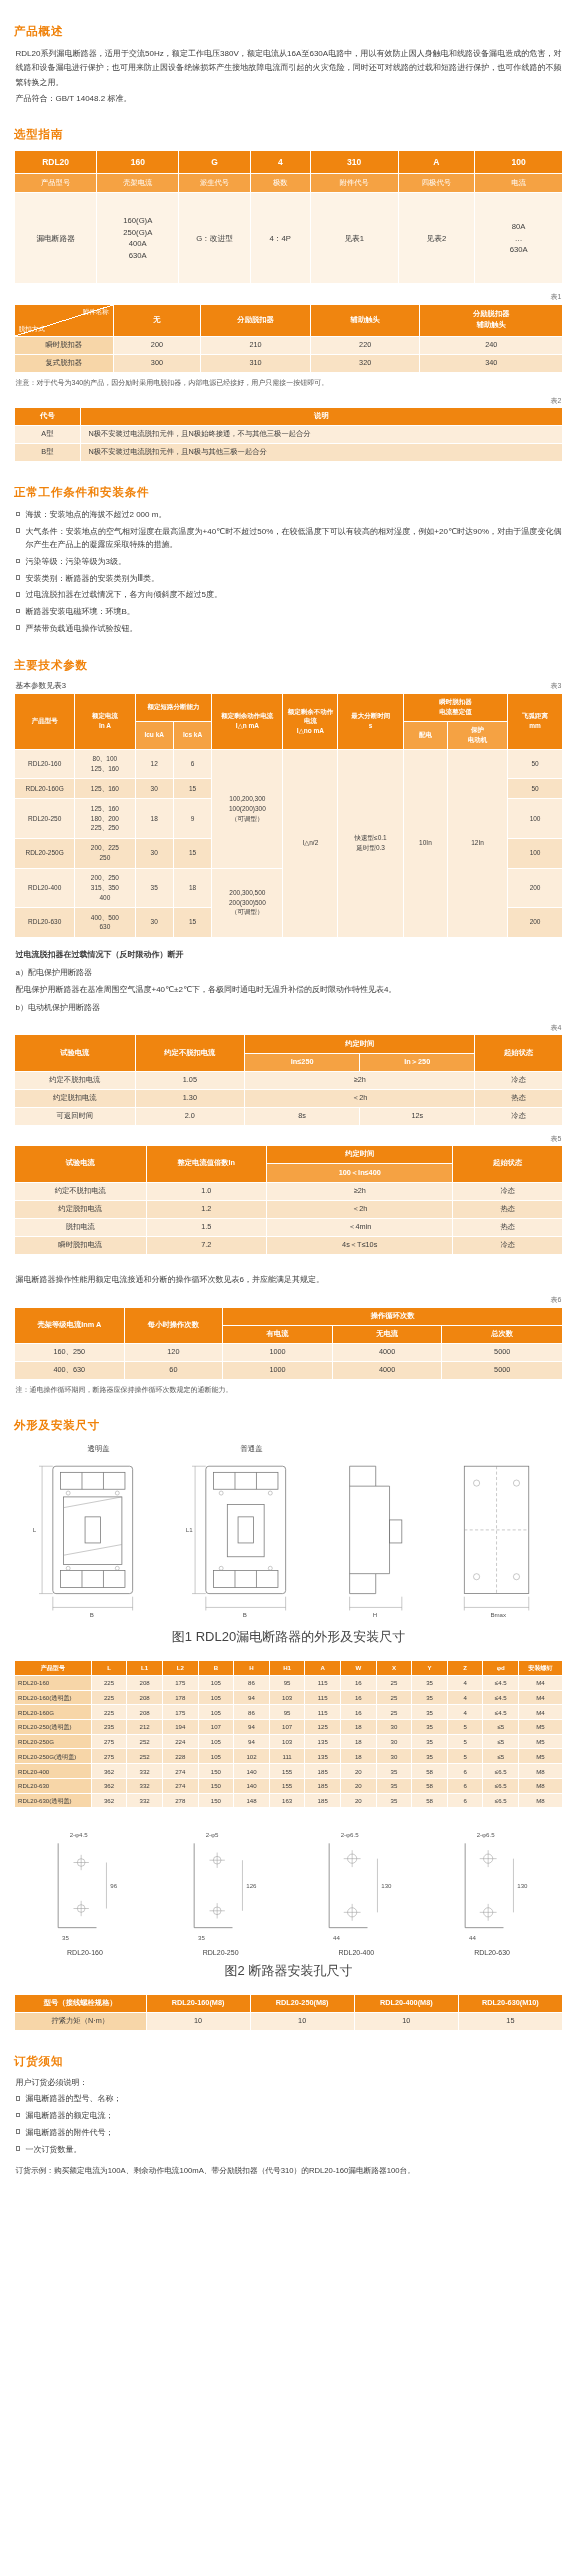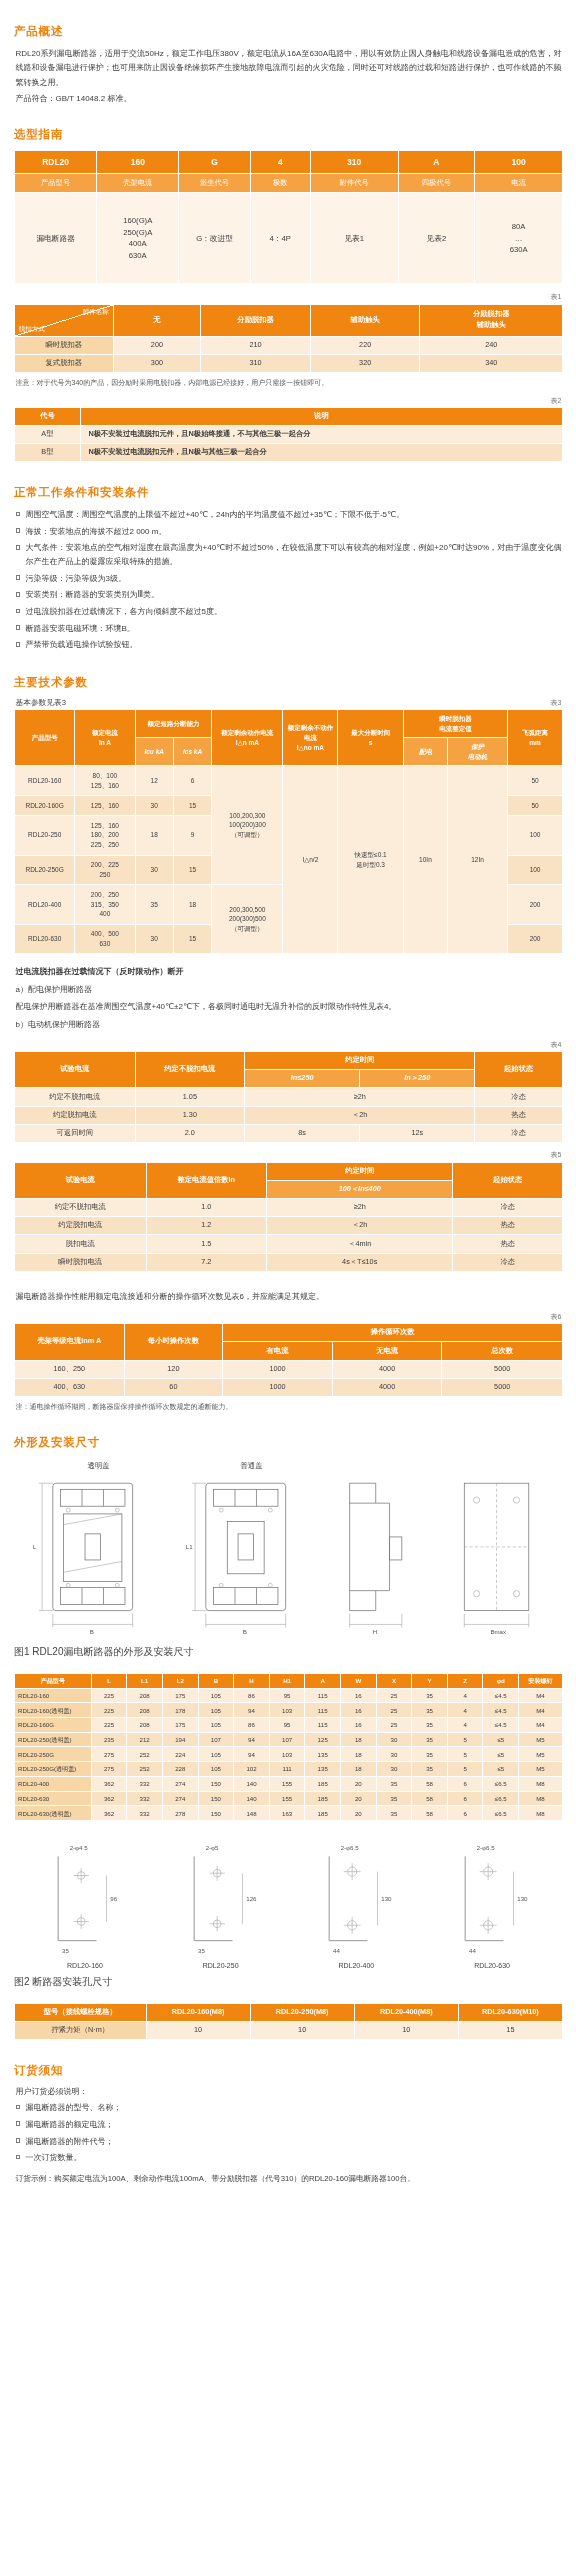--- a/index.html
+++ b/index.html
@@ -15,59 +15,59 @@
 
   .tbl-label { font-size:7px; color:#777; text-align:right; margin:7.7px 1.5px 1.5px; }
   .intro-row { display:flex; justify-content:space-between; align-items:flex-end; margin:6.1px 1.5px 1.5px; }
   .intro-row .lead { font-size:7.7px; color:#444; }
   .intro-row .lbl { font-size:7px; color:#777; }
 
   table { width:100%; border-collapse:collapse; table-layout:fixed; font-size:7.3px; }
   th, td { border:0.8px solid #ffffff; padding:3.1px 2.3px; text-align:center; vertical-align:middle;
            white-space:pre-line; line-height:1.5; }
   thead th { background:#F0850F; color:#fff; font-weight:bold; }
-  th.sub { background:#F5A243;font-style:italic; }
+  th.sub { background:#F5A243; }
   tbody td { background:#FCEDDA; }
   tbody tr:nth-child(even) td { background:#F9E2C4; }
 
   
   .sel tr.code td { background:#F0850F; color:#fff; font-weight:bold; font-size:8.5px; padding:4.6px 2.3px; }
   .sel tr.names td { background:#F5A243; color:#fff; padding:3.8px 2.3px; }
   .sel tr.vals td { background:#FDF3E6; height:91px; font-size:7.7px; }
 
   
   .corner { position:relative; height:32px; padding:0; overflow:hidden; }
   .corner .diag { position:absolute; inset:0;
       background:linear-gradient(to bottom right, transparent calc(50% - 0.5px), #fff calc(50% - 0.5px), #fff calc(50% + 0.5px), transparent calc(50% + 0.5px)); }
   .corner .c-top { position:absolute; top:2.3px; right:3.8px; font-size:6.5px; font-weight:normal; }
   .corner .c-bot { position:absolute; bottom:2.3px; left:3.8px; font-size:6.5px; font-weight:normal; }
   .t1 tbody td:first-child { background:#F7D6A8; }
 
-  .t2 tbody td:last-child { text-align:left; padding-left:7.7px;font-weight:bold; }
+  .t2 tbody td:last-child { text-align:left; padding-left:7.7px; }
 
   .note { font-size:7px; color:#555; margin:3.8px 1.5px 0; line-height:1.6; }
 
   .blt { display:flex; gap:5.4px; margin:3.1px 1.5px; }
   .sq { width:4.6px; height:4.6px; border:1px solid #7a7a7a; margin-top:3.5px; flex:none; }
   .blt-t { font-size:8px; line-height:1.7; text-align:justify; }
 
   .t3 { font-size:6.5px; }
   .t3 thead th { padding:3.8px 1.5px; }
   .t3 tbody td { padding:4.6px 1.5px; }
 
   .dims { font-size:6.1px; }
   .dims th, .dims td { padding:2.3px 0.8px; }
   .dims tbody td:first-child { background:#F7D6A8; text-align:left; padding-left:3.1px; }
 
   .torque tbody td:first-child { background:#F7D6A8; }
 
   .fig { display:flex; justify-content:space-around; align-items:flex-end; margin:10.8px 3.1px 3.1px; }
   .fig-col { display:flex; flex-direction:column; align-items:center; gap:3.1px; }
   .fig-top-label { font-size:7.3px; color:#444;padding-left:10px; }
-  .fig-cap { text-align:left; font-size:10px; color:#444; margin:6.1px 0 14px; }
+  .fig-cap { text-align:center; font-size:13px; color:#444; margin:6.1px 0 14px; }
   .sub-cap { font-size:7px; color:#444; text-align:center; margin-top:2.3px; }
   svg { display:block; }
   svg .ln { stroke:#777; stroke-width:1; fill:none; }
   svg .thin { stroke:#9a9a9a; stroke-width:.7; fill:none; }
   svg text { fill:#555; font-size:8px; font-family:"Liberation Sans",sans-serif; }
 
   .order-lead { font-size:8px; margin:4.6px 1.5px; }
   .order-example { font-size:7.7px; margin:7.7px 1.5px 0; line-height:1.7; }
 </style>
 </head>
@@ -185,24 +185,20 @@
           <td>B型</td>
           <td>N极不安装过电流脱扣元件，且N极与其他三极一起合分</td>
         </tr>
       </tbody>
   </table>
 
   <div class="sec-title">正常工作条件和安装条件</div>
   <div>
       <div class="blt">
         <span class="sq"></span>
-        <span class="blt-t">周围空气温度：周围空气温度的上限值不超过+40℃，24h内的平均温度值不超过+35℃；下限不低于-5℃。</span>
-      </div>
-      <div class="blt">
-        <span class="sq"></span>
         <span class="blt-t">海拔：安装地点的海拔不超过2 000 m。</span>
       </div>
       <div class="blt">
         <span class="sq"></span>
         <span class="blt-t">大气条件：安装地点的空气相对湿度在最高温度为+40℃时不超过50%，在较低温度下可以有较高的相对湿度，例如+20℃时达90%，对由于温度变化偶尔产生在产品上的凝露应采取特殊的措施。</span>
       </div>
       <div class="blt">
         <span class="sq"></span>
         <span class="blt-t">污染等级：污染等级为3级。</span>
       </div>

